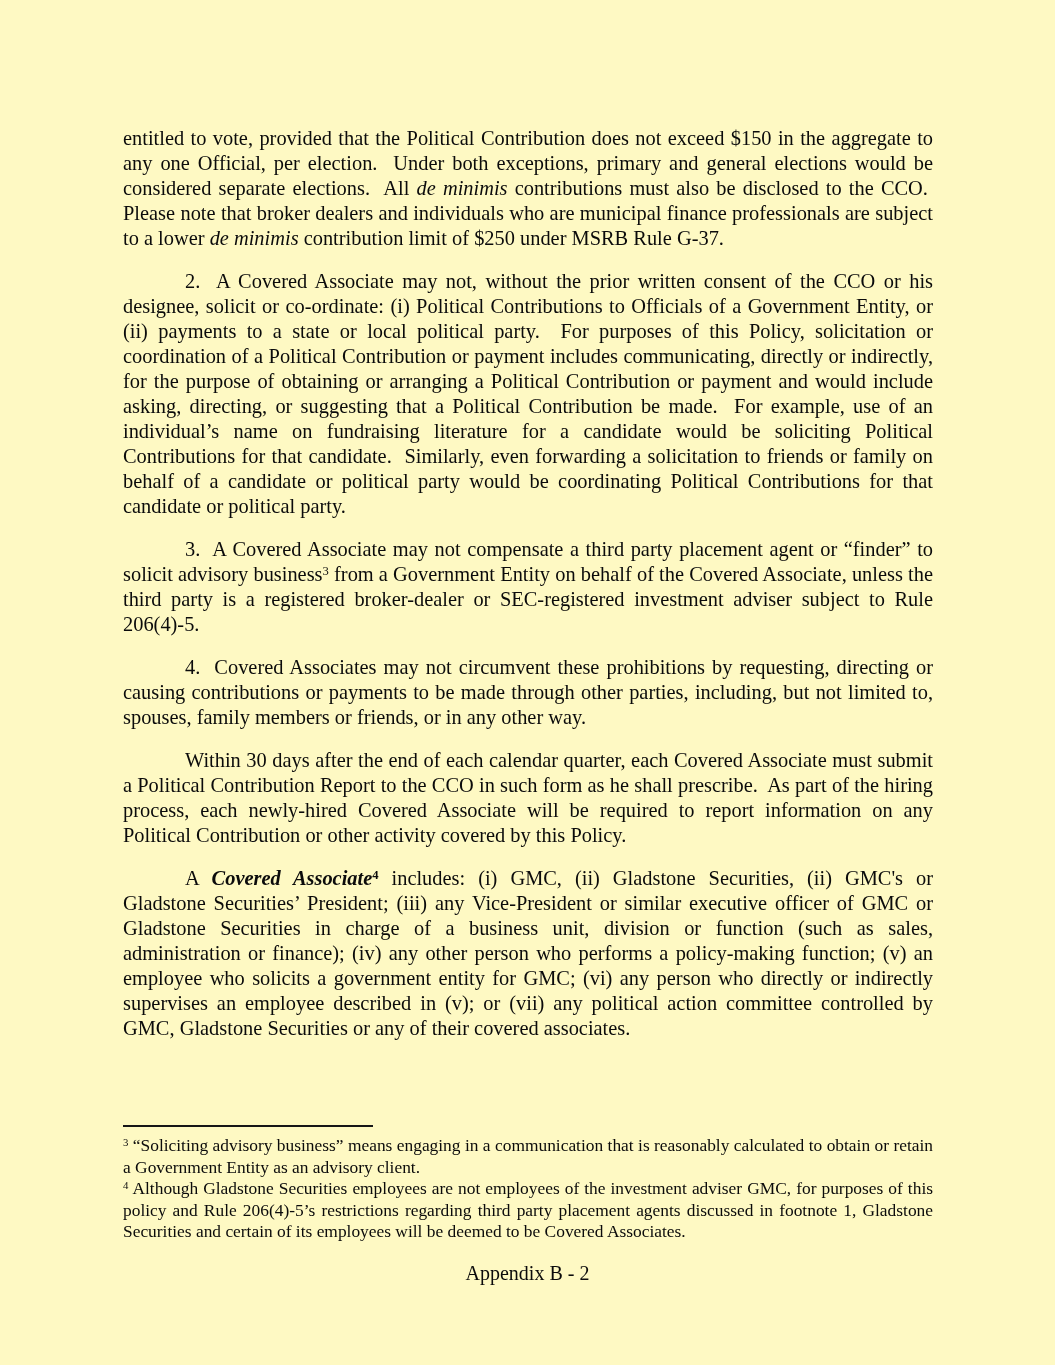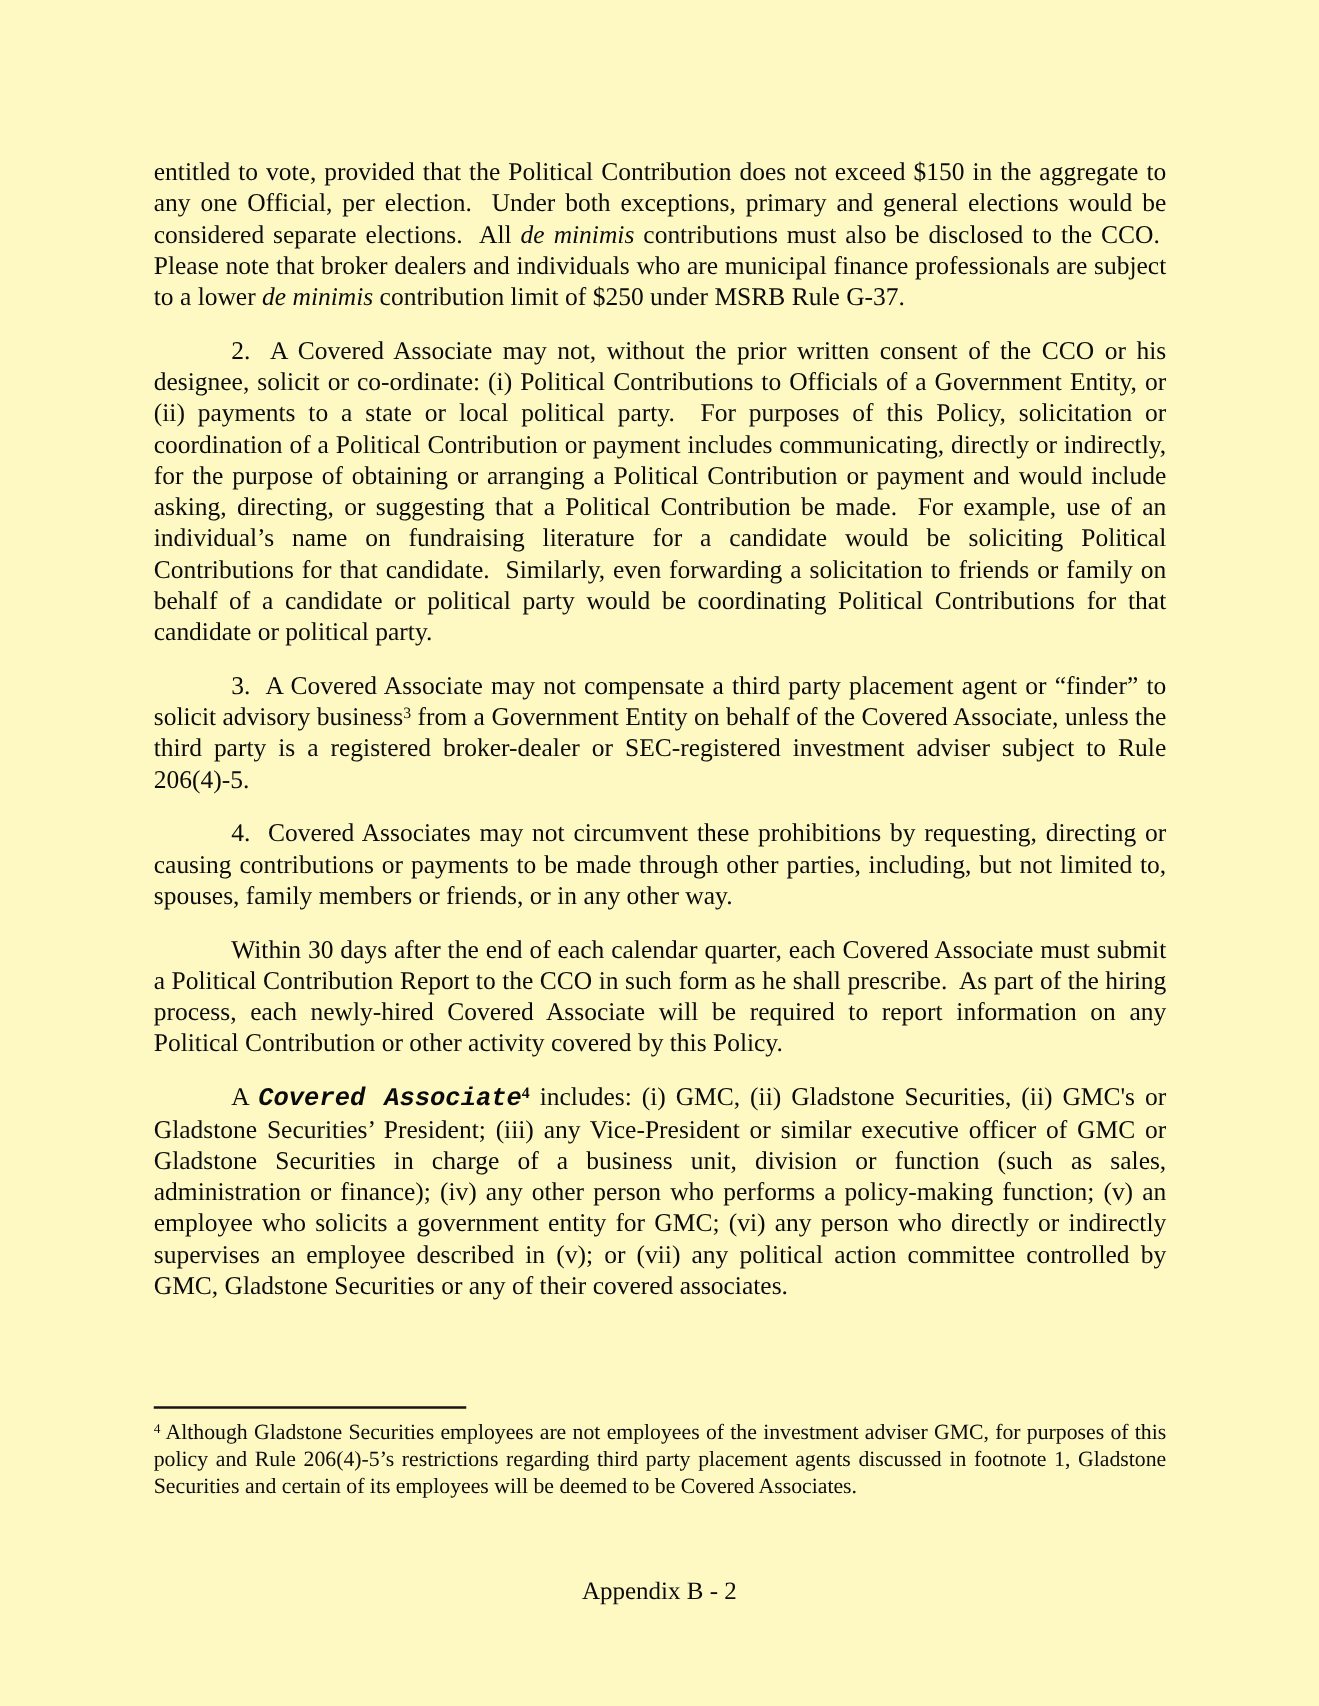--- a/index.html
+++ b/index.html
@@ -51,21 +51,21 @@
   .footnote { margin: 0; }
   .footer {
     position: absolute;
     left: 0;
     top: 1262px;
     width: 100%;
     text-align: center;
     font-size: 20px;
   }
   em { font-style: italic; }
-  strong.bi { font-weight: bold; font-style: italic; font-family: Liberation Mono, monospace; }
+  strong.bi { font-weight: bold; font-style: italic; }
   sup {
     font-size: 0.62em;
     line-height: 0;
     vertical-align: baseline;
     position: relative;
     top: -0.45em;
   }
   sup.b { font-weight: bold; }
 </style>
 </head>
@@ -86,18 +86,19 @@
 
     <p class="para indent"><span>Within 30 days after the end of each calendar quarter, each Covered Associate must submit a Political Contribution Report to the CCO in such form as he shall prescribe.&nbsp; As part of the hiring process, each newly-hired Covered Associate will be required to report information on any Political Contribution or other activity covered by this Policy.</span></p>
 
 
     <p class="para indent"><span>A </span><strong class="bi">Covered Associate</strong><sup class="b">4</sup><span> includes: (i) GMC, (ii) Gladstone Securities, (ii) GMC's or Gladstone Securities’ President; (iii) any Vice-President or similar executive officer of GMC or Gladstone Securities in charge of a business unit, division or function (such as sales, administration or finance); (iv) any other person who performs a policy-making function; (v) an employee who solicits a government entity for GMC; (vi) any person who directly or indirectly supervises an employee described in (v); or (vii) any political action committee controlled by GMC, Gladstone Securities or any of their covered associates.</span></p>
 
   </div>
 
   <div class="footnotes">
     <div class="fn-sep"></div>
+    <p class="footnote"><sup>3</sup><span> “Soliciting advisory business” means engaging in a communication that is reasonably calculated to obtain or retain a Government Entity as an advisory client.</span></p>
     <p class="footnote"><sup>4</sup><span> Although Gladstone Securities employees are not employees of the investment adviser GMC, for purposes of this policy and Rule 206(4)-5’s restrictions regarding third party placement agents discussed in footnote 1, Gladstone Securities and certain of its employees will be deemed to be Covered Associates.</span></p>
   </div>
 
   <div class="footer">Appendix B - 2</div>
 
 </div>
 
 </body></html>

